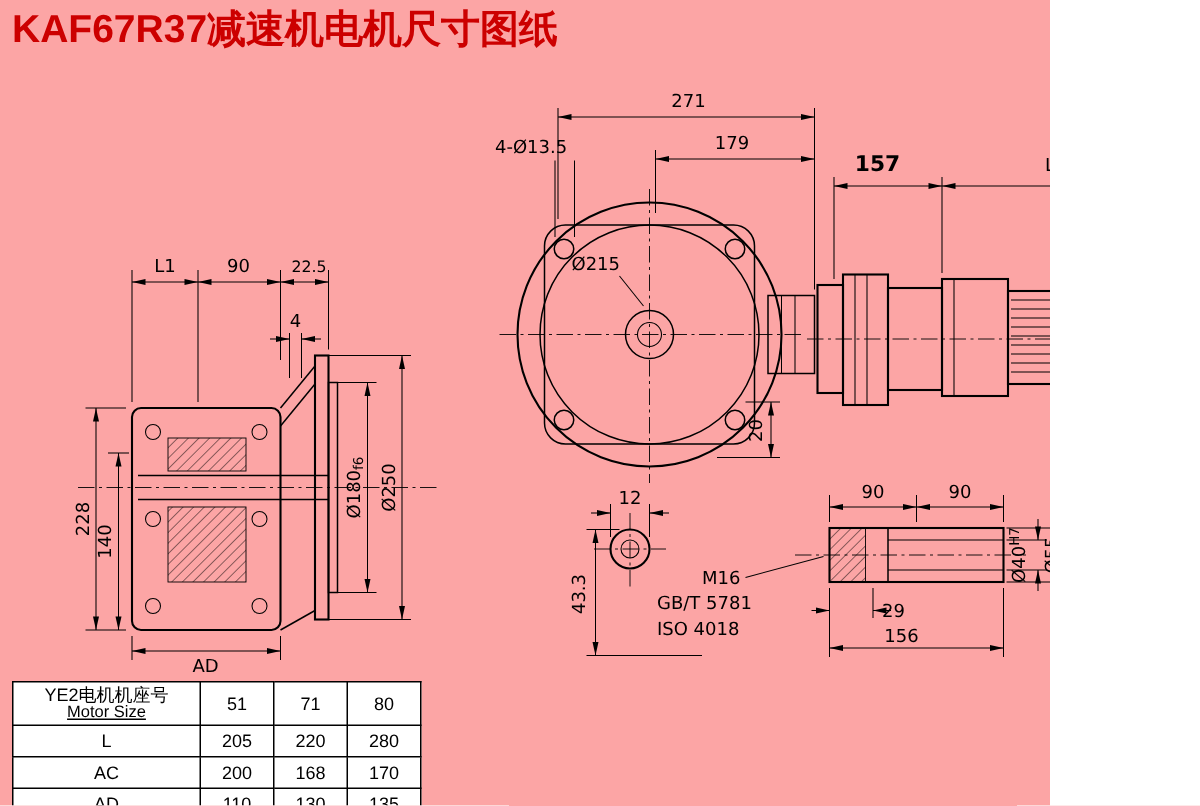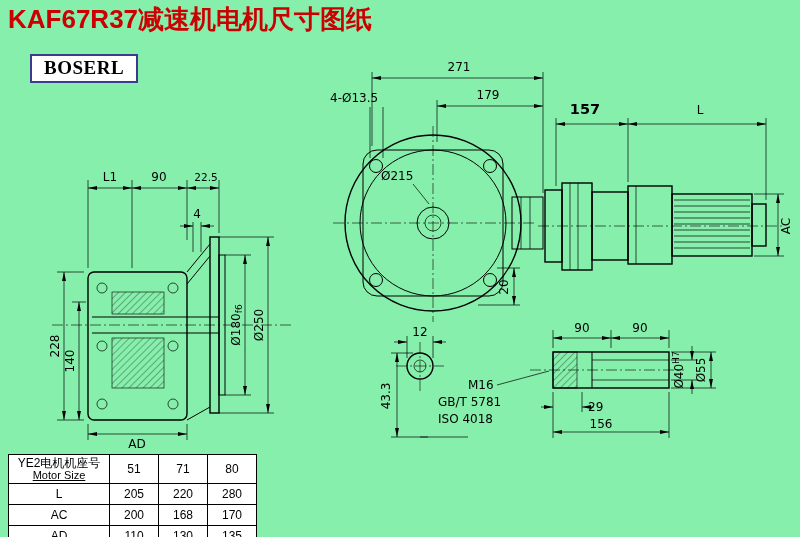--- a/index.html
+++ b/index.html
@@ -1,49 +1,46 @@
 <!DOCTYPE html>
 <html><head>
 <meta charset="utf-8">
 <style>
   html,body { margin:0; padding:0; background:#ffffff; }
-  .page { position:relative; width:800px; height:537px; background:#86efac; overflow:hidden;
+  .page { position:relative; width:700px; height:537px; background:#fca5a5; overflow:hidden;
           font-family:"Liberation Sans","DejaVu Sans",sans-serif; }
   .title { position:absolute; left:8px; top:2px; margin:0; font-size:26px; font-weight:bold;
            color:#cc0000; font-family:"Liberation Sans","DejaVu Sans",sans-serif; white-space:nowrap; }
   .logo-box { position:absolute; left:30px; top:54px; border:2px solid #3b3b8f; padding:1px 12px 2px; background:#fff; }
   .logo-box span { font-family:"Liberation Serif","DejaVu Serif",serif; font-size:19px; font-weight:600;
                    letter-spacing:0.5px; color:#000; }
   svg.drawing { position:absolute; left:0; top:0; }
   svg text { font-family:"DejaVu Sans","Liberation Sans",sans-serif; font-size:12px; fill:#000; }
   .t10 { font-size:10.5px; }
   .t8  { font-size:9px; }
   .boldT { font-size:14.5px; font-weight:bold; }
   .out  { fill:none; stroke:#000; stroke-width:1.4; }
   .med  { fill:none; stroke:#000; stroke-width:1; }
   .thin { fill:none; stroke:#000; stroke-width:0.7; }
   .ext  { fill:none; stroke:#000; stroke-width:0.7; }
   .cl   { fill:none; stroke:#000; stroke-width:0.6; stroke-dasharray:11 3 2 3; }
   .hat  { fill:url(#hatch); stroke:#000; stroke-width:0.6; }
   .size-table { position:absolute; left:8px; top:454px; border-collapse:collapse; font-size:12px; color:#000; background:#fff; }
   .size-table th,.size-table td { border:1px solid #000; text-align:center; font-weight:normal; padding:0 3px; }
   .size-table td { min-width:42px; height:16px; }
-  .size-table .label-cell { width:94px; line-height:1.05; padding:2px 3px; }
+  .size-table .label-cell { width:94px; line-height:1.05; padding:2px 15px; }
   .size-table .en { font-size:11px;text-decoration:underline; }
 </style>
 </head>
 <body>
 
 <div class="page">
 
   <h1 class="title">KAF67R37减速机电机尺寸图纸</h1>
 
-  <div class="logo-box">
-    <span>BOSERL</span>
-  </div>
 
   <svg class="drawing" width="800" height="537" viewBox="0 0 800 537">
     <defs>
       <marker id="arr" viewBox="0 0 10 10" refX="9.5" refY="5" markerWidth="10" markerHeight="10" markerUnits="userSpaceOnUse" orient="auto-start-reverse">
         <path d="M0.5,3 L9.5,5 L0.5,7 z" fill="#000"></path>
       </marker>
       <pattern id="hatch" width="5" height="5" patternUnits="userSpaceOnUse" patternTransform="rotate(45)">
         <line x1="0" y1="0" x2="0" y2="5" stroke="#000" stroke-width="0.6"></line>
       </pattern>
     </defs>

